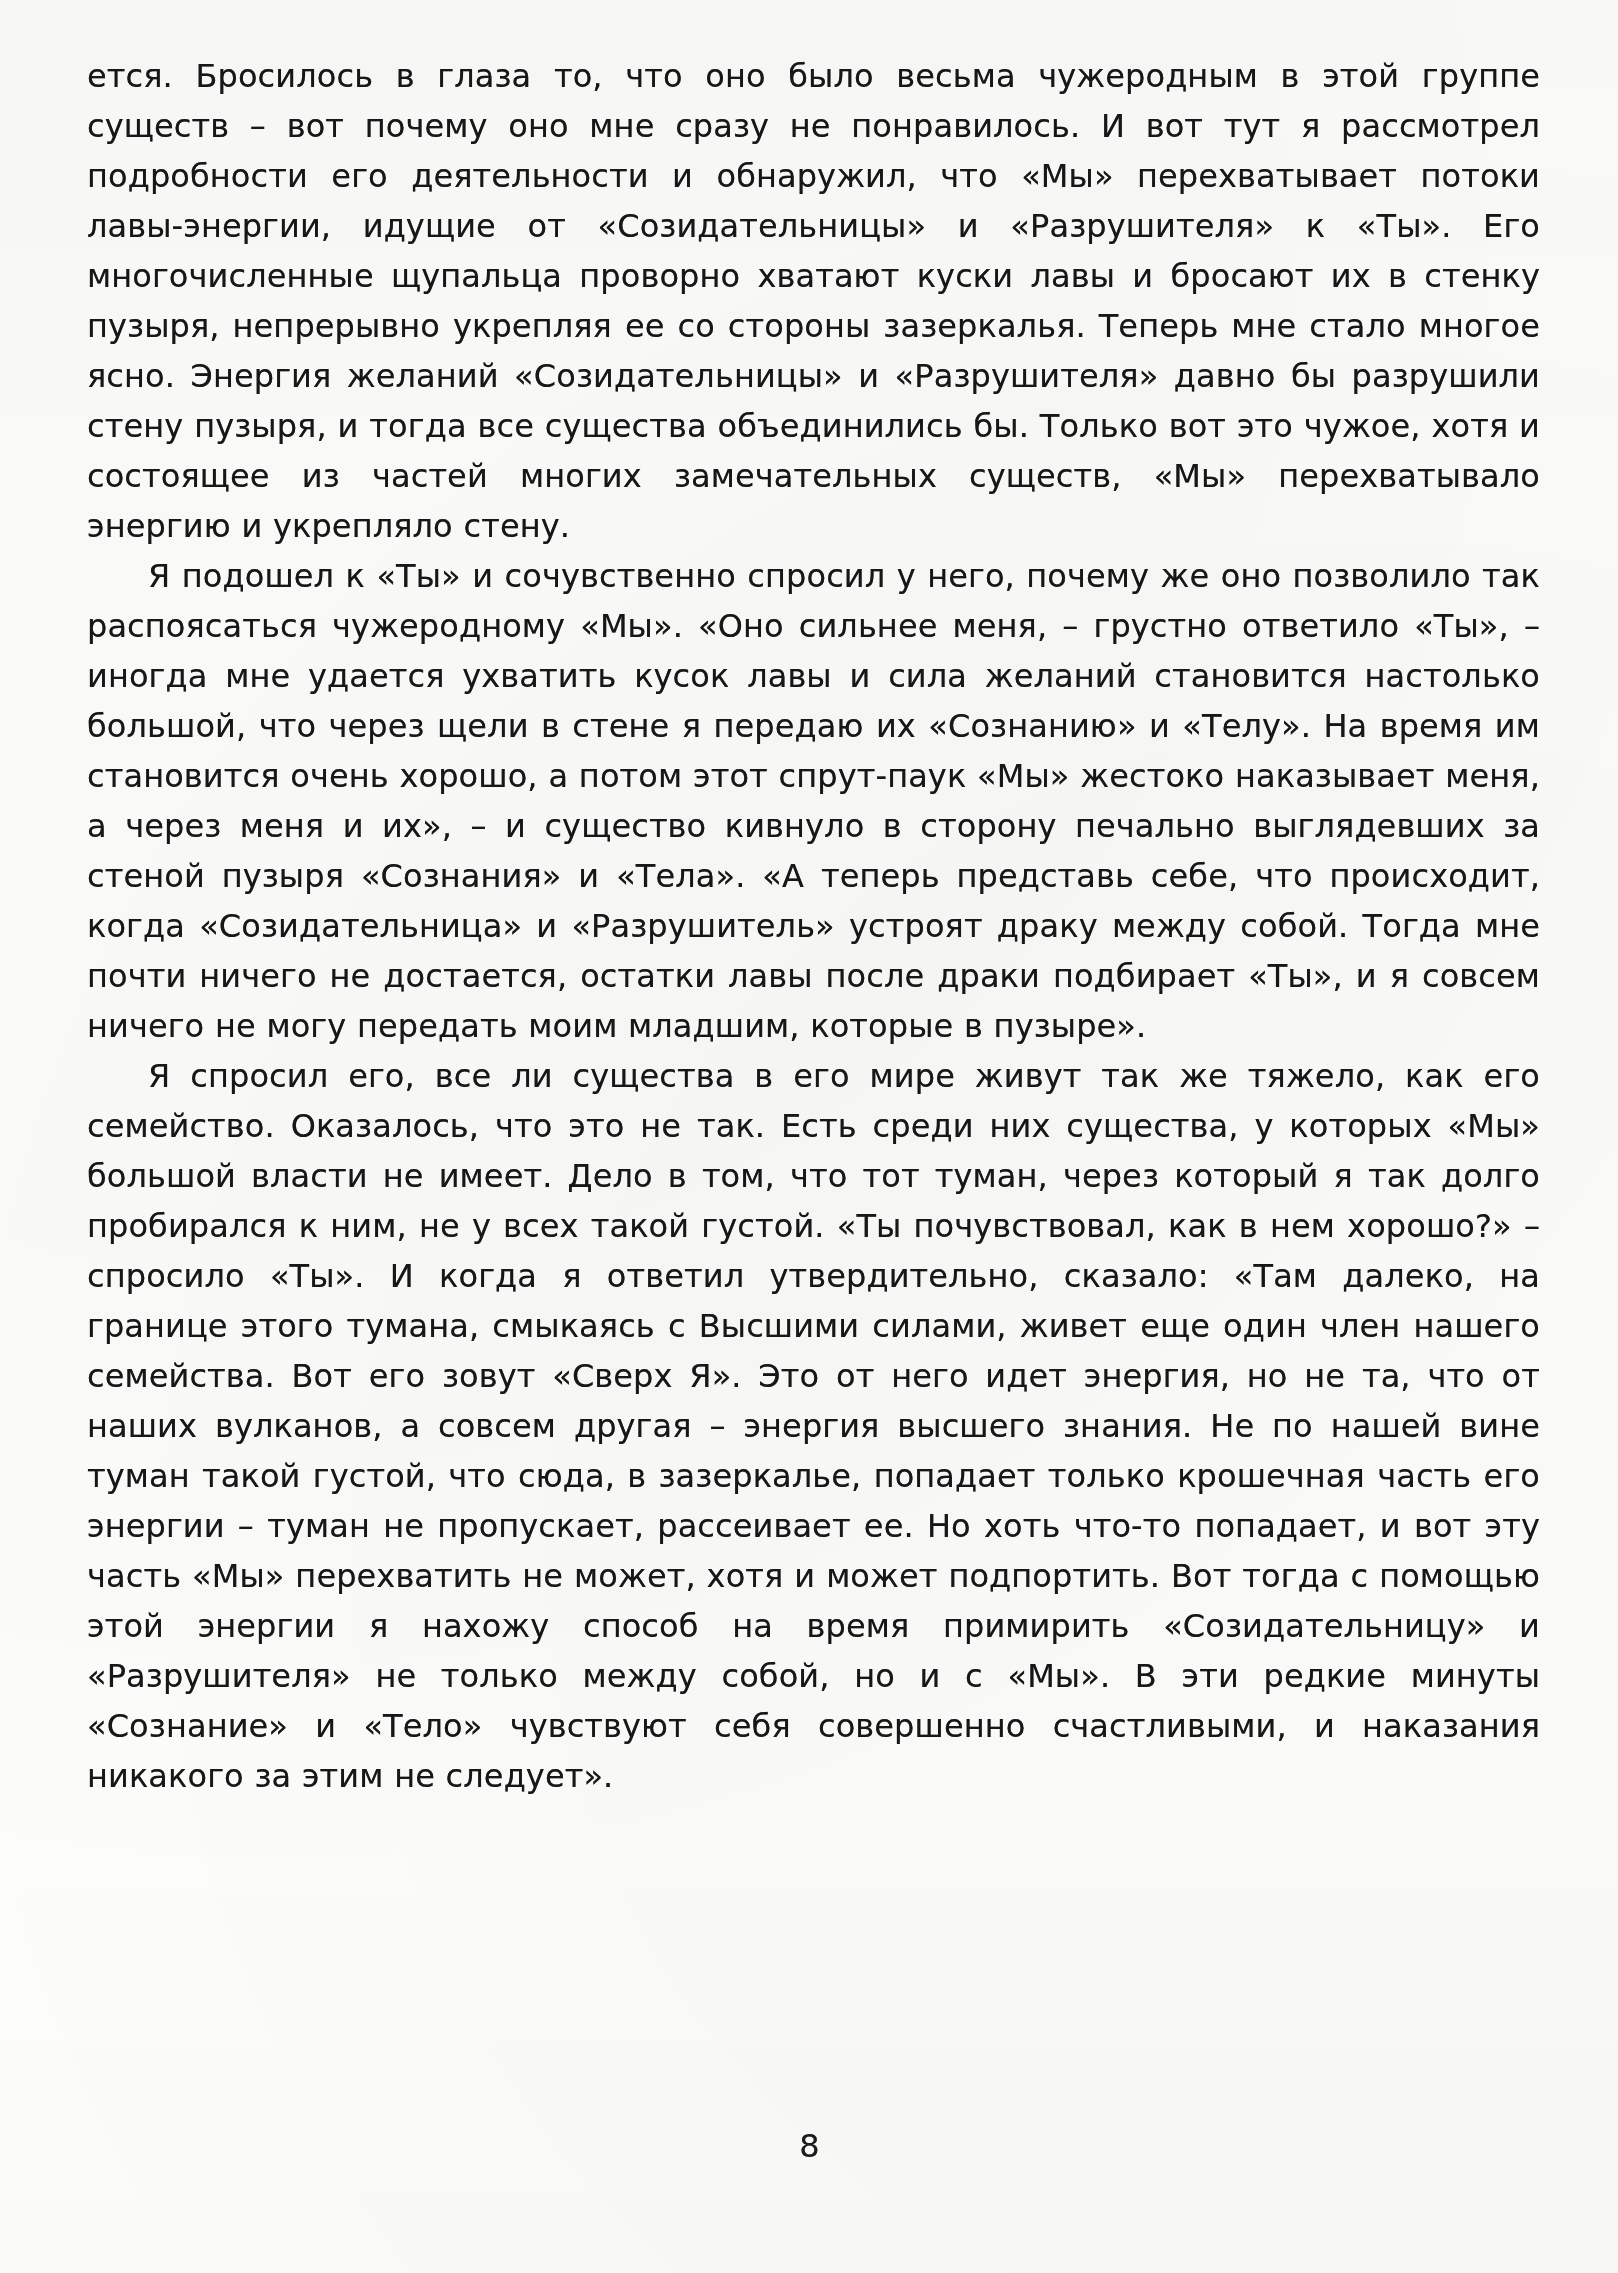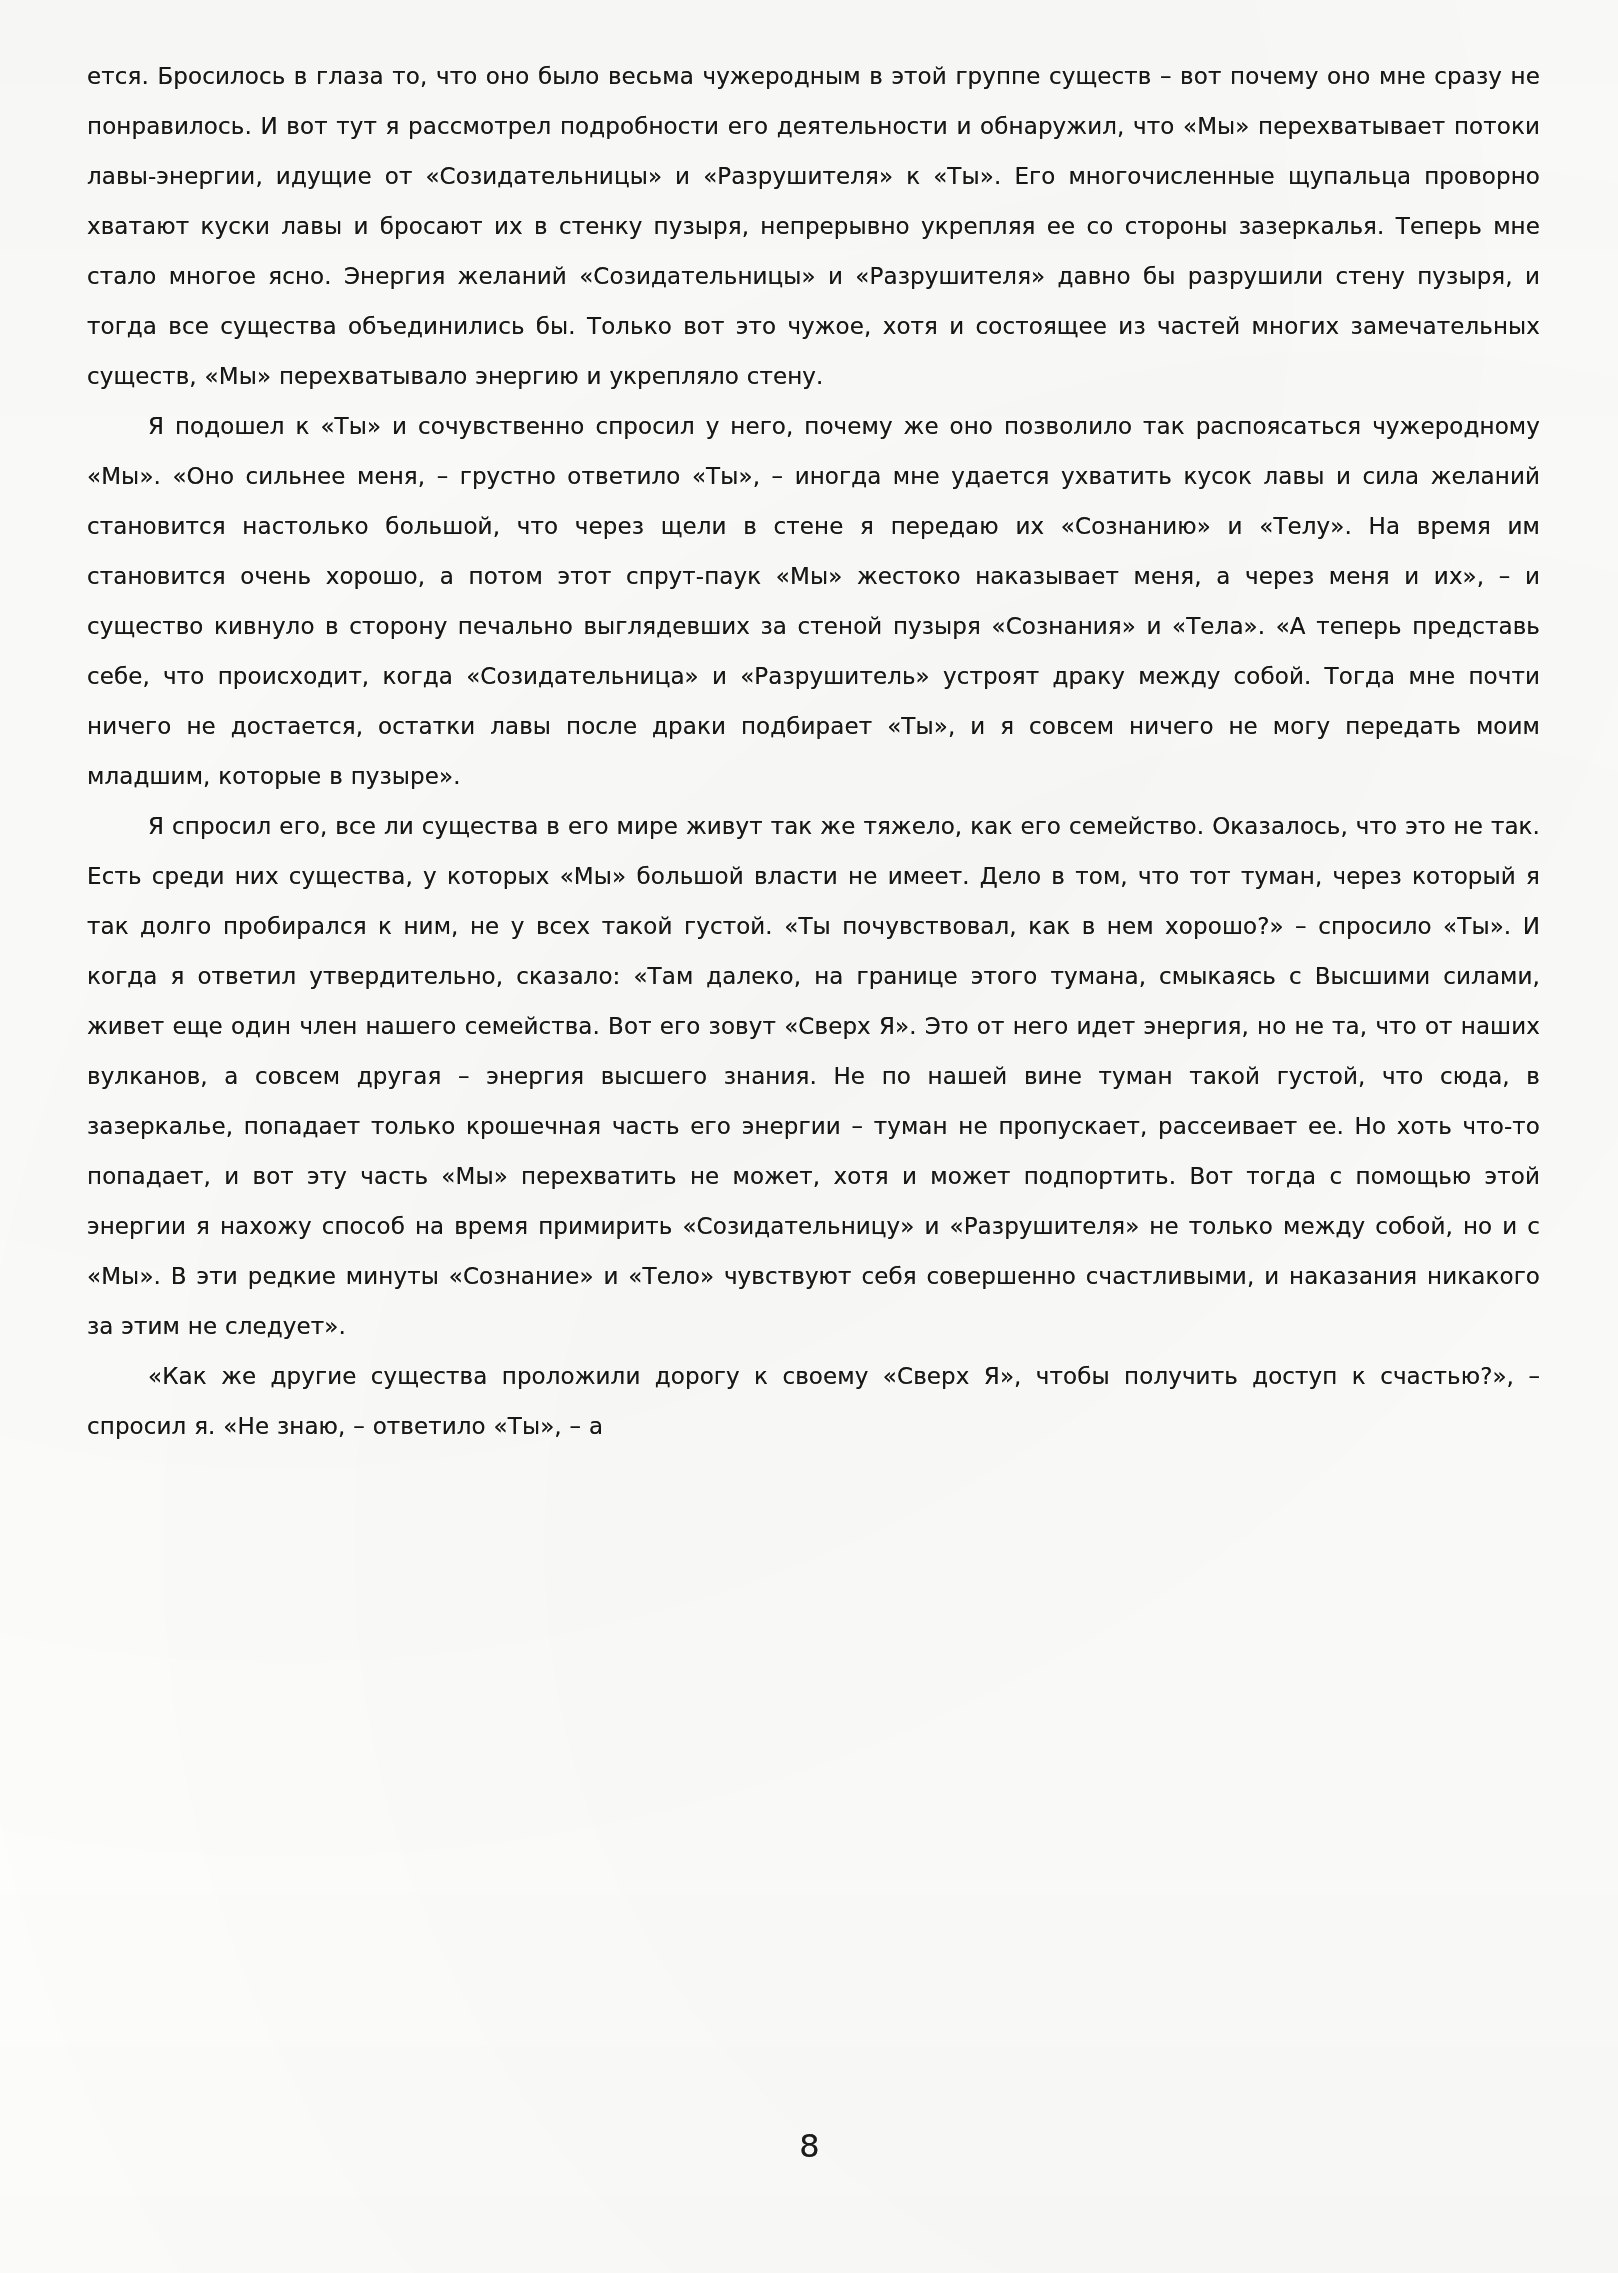--- a/index.html
+++ b/index.html
@@ -33,21 +33,21 @@
   .text-block {
     position: absolute;
     left: 87px;
     top: 51px;
     width: 1453px;
   }
 
   .para {
     margin: 0;
     font-family: "DejaVu Sans", sans-serif;
-    font-size: 23px;
+    font-size: 32px;
     line-height: 50px;
     color: #171717;
     text-align: justify;
     text-justify: inter-word;
     text-indent: 61px;
     letter-spacing: 0.1px;
     word-spacing: 0.4px;
     -webkit-font-smoothing: none;
   }
 
@@ -77,19 +77,18 @@
 <body>
 
 <div class="page">
 
   <div class="paper-grain"></div>
 
   <div class="text-block">
     <p class="para first">ется. Бросилось в глаза то, что оно было весьма  чужеродным в этой группе существ – вот почему оно мне сразу не понравилось. И вот тут я рассмотрел подробности его деятельности и обнаружил, что «Мы» перехватывает потоки лавы-энергии, идущие от «Созидательницы» и «Разрушителя» к «Ты». Его многочисленные щупальца проворно хватают куски лавы и бросают их в стенку пузыря, непрерывно укрепляя ее со стороны зазеркалья. Теперь мне стало многое ясно. Энергия желаний «Созидательницы» и «Разрушителя» давно бы разрушили стену пузыря, и тогда все существа объединились бы. Только вот это чужое, хотя и состоящее из частей многих замечательных существ, «Мы» перехватывало энергию и укрепляло стену.</p>
     <p class="para">Я подошел к «Ты» и сочувственно спросил у него, почему же оно позволило так распоясаться чужеродному «Мы». «Оно сильнее меня, – грустно ответило «Ты», – иногда мне удается ухватить кусок лавы и сила желаний становится настолько большой, что через щели в стене я передаю их «Сознанию» и «Телу». На время им становится очень хорошо, а потом этот спрут-паук «Мы» жестоко наказывает меня, а через меня и их», – и существо кивнуло в сторону печально выглядевших за стеной пузыря «Сознания» и «Тела». «А теперь представь себе, что происходит, когда «Созидательница» и «Разрушитель» устроят драку между собой. Тогда мне почти ничего не достается, остатки лавы после драки подбирает «Ты», и я совсем ничего не могу передать моим младшим, которые в пузыре».</p>
     <p class="para">Я спросил его, все ли существа в его мире живут так же тяжело, как его семейство. Оказалось, что это не так. Есть среди них существа, у которых «Мы» большой власти не имеет. Дело в том, что тот туман, через который я так долго пробирался к ним, не у всех такой густой. «Ты почувствовал, как в нем хорошо?» – спросило «Ты». И когда я ответил утвердительно, сказало: «Там далеко, на границе этого тумана, смыкаясь с Высшими силами, живет еще один член нашего семейства. Вот его зовут «Сверх Я». Это от него идет энергия, но не та, что от наших вулканов, а совсем другая – энергия высшего знания. Не по нашей вине туман такой густой, что сюда, в зазеркалье, попадает только крошечная часть его энергии – туман не пропускает, рассеивает ее. Но хоть что-то попадает, и вот эту часть «Мы» перехватить не может, хотя и может подпортить. Вот тогда с помощью этой энергии я нахожу способ на время примирить «Созидательницу» и «Разрушителя» не только между собой, но и с «Мы». В эти редкие минуты «Сознание» и «Тело» чувствуют себя совершенно счастливыми, и наказания никакого за этим не следует».</p>
-    <p class="para">«Как же другие существа проложили дорогу к своему «Сверх Я», чтобы получить доступ к счастью?», – спросил я. «Не знаю, – ответило «Ты», – а</p>
   </div>
 
   <div class="page-number">8</div>
 
 </div>
 
 
 </body></html>

